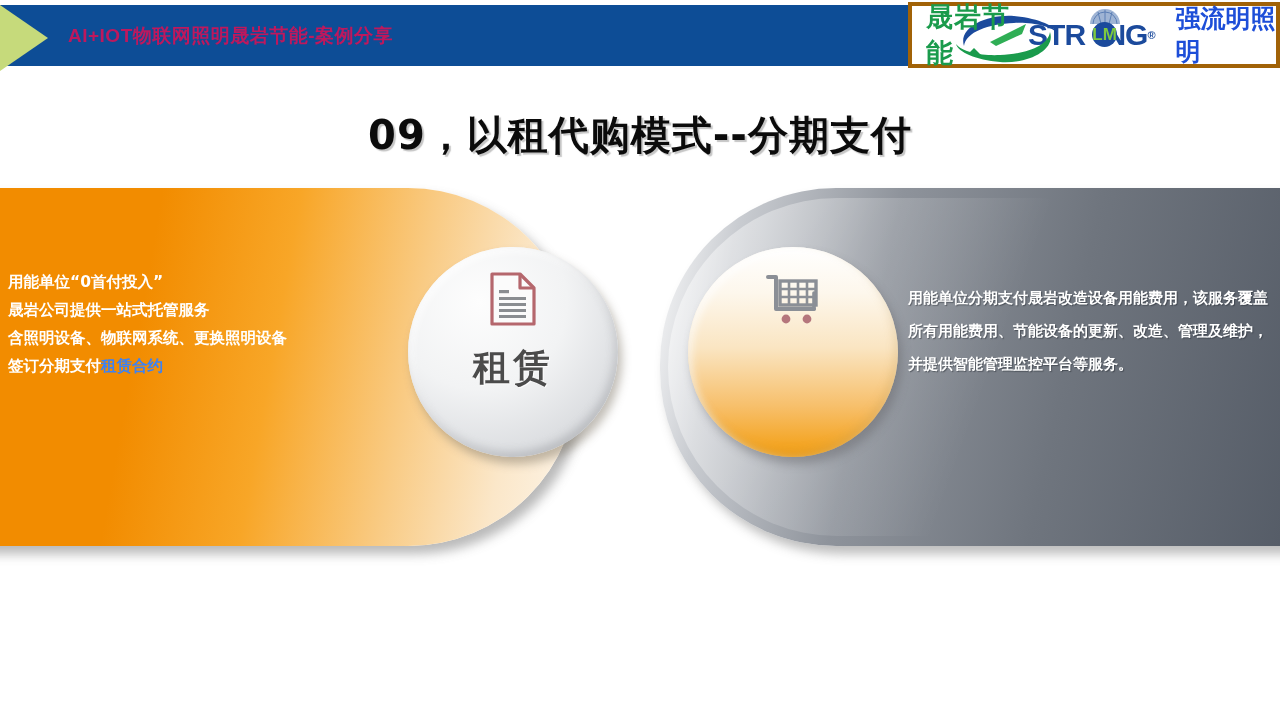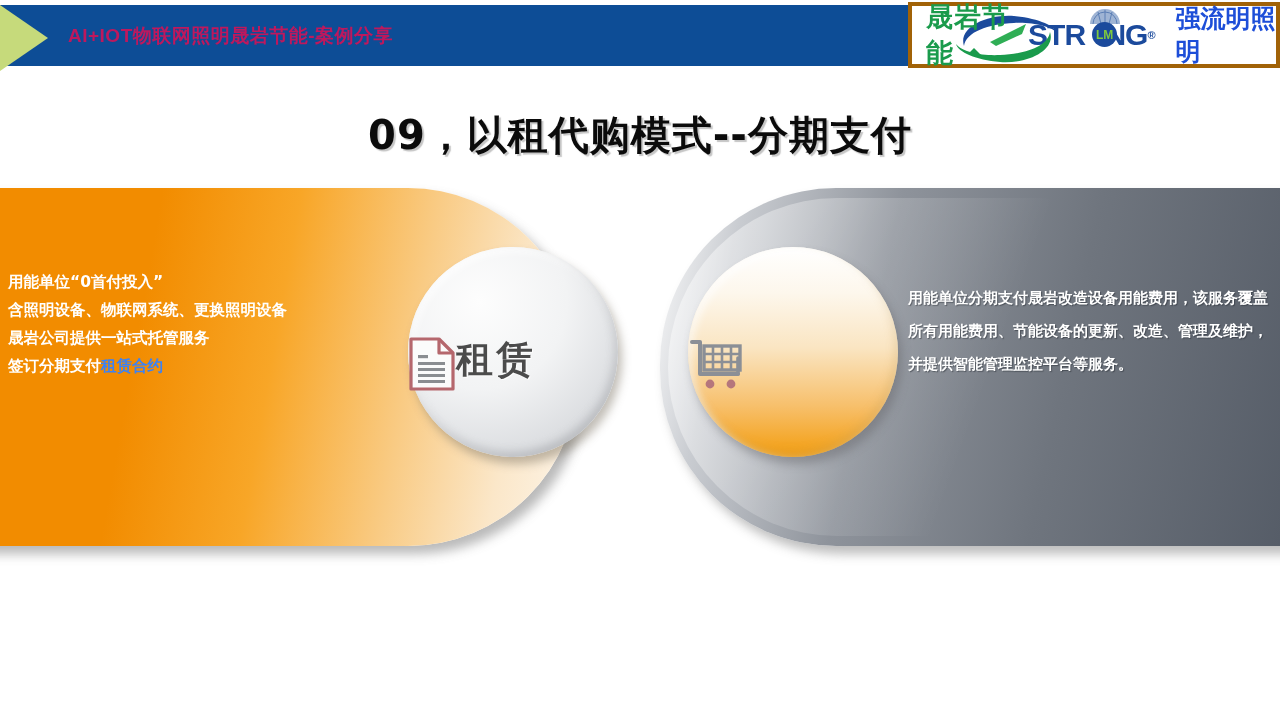--- a/index.html
+++ b/index.html
@@ -44,21 +44,21 @@
     pointer-events:none;
   }
   #logo-strong{
     margin-left:12px;position:relative;
     font-size:30px;font-weight:bold;color:#1b4a9c;letter-spacing:-1px;
     font-family:"Liberation Sans",sans-serif;
   }
   #logo-strong .gap{letter-spacing:11px;}
   #logo-lm{
     position:absolute;left:64px;top:4px;width:25px;height:25px;border-radius:50%;
-    background:#1b4a9c;color:#7ec93f;font-size:12px;font-weight:bold;
+    background:#1b4a9c;color:#7ec93f;font-size:17px;font-weight:bold;
     display:flex;align-items:center;justify-content:center;letter-spacing:0;
     font-family:"Liberation Sans",sans-serif;
   }
   #logo-fan{position:absolute;left:60px;top:-10px;width:34px;height:16px;}
   #logo-reg{font-size:11px;vertical-align:super;color:#1b4a9c;font-weight:bold;}
   #logo-cn2{
     margin-left:20px;font-size:25px;font-weight:bold;color:#1d4ed8;
     font-family:"DejaVu Sans",sans-serif;letter-spacing:0;
   }
 
@@ -103,21 +103,21 @@
   #right-text{
     position:absolute;left:908px;top:282px;width:360px;
     font-size:15px;font-weight:bold;line-height:33px;color:#ffffff;
     font-family:"DejaVu Sans",sans-serif;text-align:justify;
     text-shadow:1px 1px 1px rgba(40,45,52,.55);
   }
 
   
   .sphere{
     position:absolute;border-radius:50%;
-    display:flex;align-items:center;
+    display:flex;flex-direction:column;align-items:center;
   }
   #circle-lease{
     left:408px;top:247px;width:210px;height:210px;
     background:radial-gradient(circle at 34% 26%,#fdfdfd 0%,#f2f3f4 42%,#dcdee1 74%,#c3c6cb 100%);
     box-shadow:4px 7px 10px rgba(120,110,95,.45),
                inset -3px -5px 9px rgba(150,152,158,.45),
                inset 3px 4px 8px rgba(255,255,255,.9);
   }
   #circle-install{
     left:688px;top:247px;width:210px;height:210px;
@@ -165,22 +165,22 @@
 <div id="slide-title">09，以租代购模式--分期支付</div>
 
 <div id="panel-left"></div>
 
 <div id="panel-right">
   <div id="panel-right-bevel"></div>
 </div>
 
 <div id="left-text">
   <p>用能单位“0首付投入”</p>
+  <p>晟岩公司提供一站式托管服务</p>
   <p>含照明设备、物联网系统、更换照明设备</p>
-  <p>晟岩公司提供一站式托管服务</p>
   <p><span>签订分期支付</span><span class="hl-cream">租赁合约</span></p>
 </div>
 
 <div id="right-text">用能单位分期支付晟岩改造设备用能费用，该服务覆盖所有用能费用、节能设备的更新、改造、管理及维护，并提供智能管理监控平台等服务。</div>
 
 <div class="sphere" id="circle-lease">
   <div class="sphere-icon">
     <svg width="48" height="56" viewBox="0 0 48 56">
       <path d="M3 3 H31 L45 17 V53 H3 Z" fill="#fbfbfb" stroke="#b5676d" stroke-width="3.2" stroke-linejoin="round"></path>
       <path d="M31 3 L31 17 L45 17" fill="none" stroke="#b5676d" stroke-width="3.2" stroke-linejoin="round"></path>

